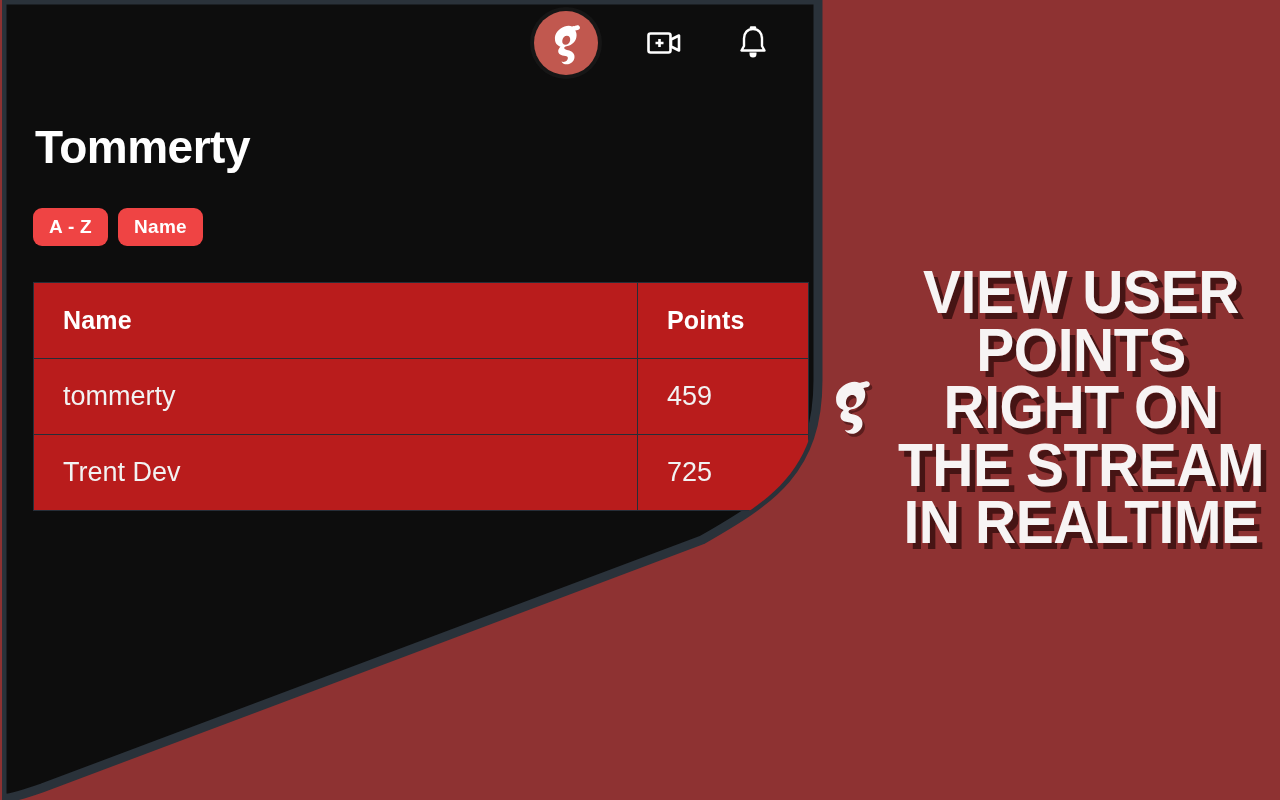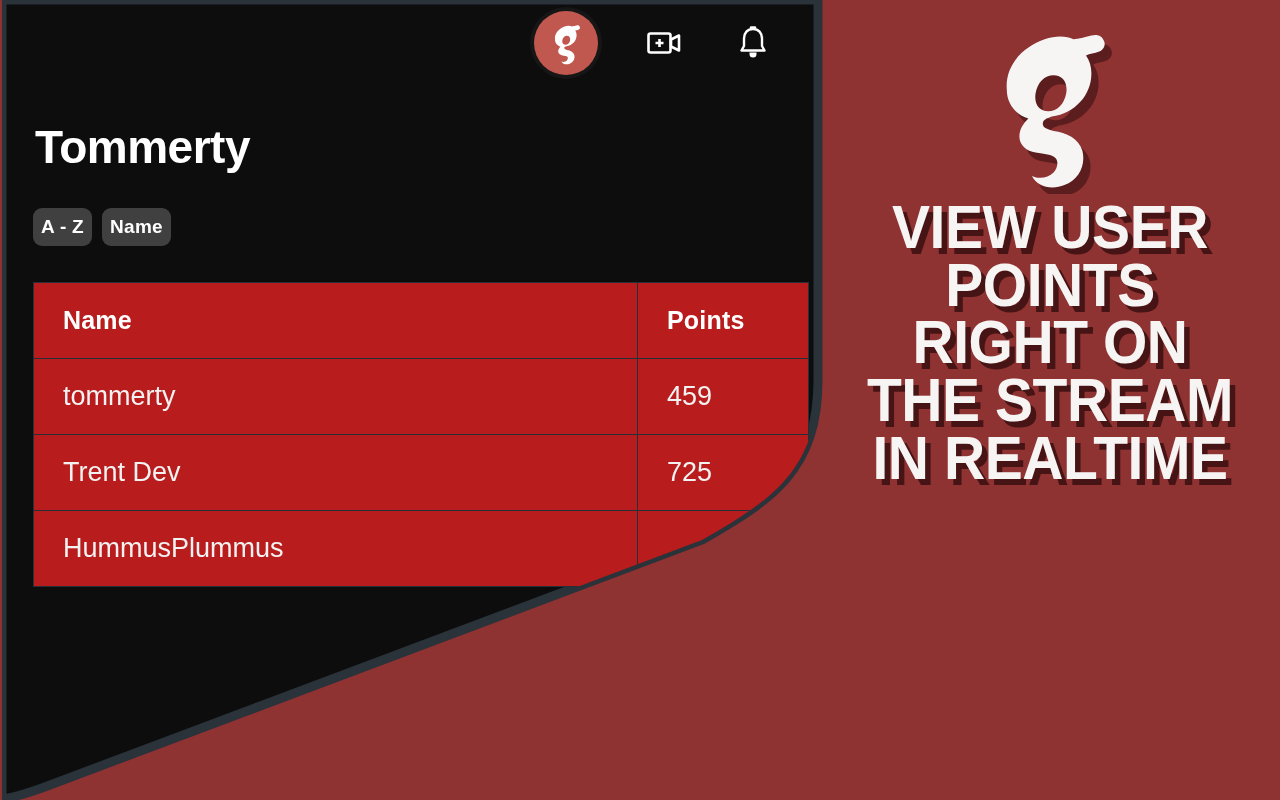--- a/index.html
+++ b/index.html
@@ -17,21 +17,21 @@
   
   .promo-bg {
     position:absolute; inset:0;
     background:#8E3232;
   }
 
   .promo {
     position:absolute;
     left:820px; top:0;
     width:460px; height:800px;
-    display:flex; flex-direction:column;
+    display:flex; flex-direction:row;
     align-items:center; justify-content:flex-start;
     padding-top:14px;
   }
 
   .promo-logo {
     width:180px; height:180px;
     display:flex; align-items:center; justify-content:center;
     margin-bottom:4px;
   }
   .promo-logo svg { width:100%; height:100%; display:block; }
@@ -95,29 +95,29 @@
     color:#FFFFFF;
     letter-spacing:-0.5px;
   }
 
   
   .pill-row {
     position:absolute; left:31px; top:208px;
     display:flex; gap:10px;
   }
   .pill {
-    background:#404040;
+    background:#ef4444;
     color:#FFFFFF;
     border:none;
     border-radius:9px;
     font-family:"Liberation Sans", sans-serif;
     font-weight:bold;
     font-size:19px;
     letter-spacing:0.3px;
-    padding:9px 8px 10px;
+    padding:9px 16px 10px;
     cursor:pointer;
     line-height:1;
   }
 
   
   .table-wrap {
     position:absolute;
     left:31px; top:282px;
     width:775px;
   }
@@ -225,24 +225,20 @@
           </thead>
           <tbody>
             <tr>
               <td>tommerty</td>
               <td>459</td>
             </tr>
             <tr>
               <td>Trent Dev</td>
               <td>725</td>
             </tr>
-            <tr>
-              <td>HummusPlummus</td>
-              <td></td>
-            </tr>
           </tbody>
         </table>
       </div>
 
     </div>
   </div>
 
   <div class="promo">
 
     <div class="promo-logo">

